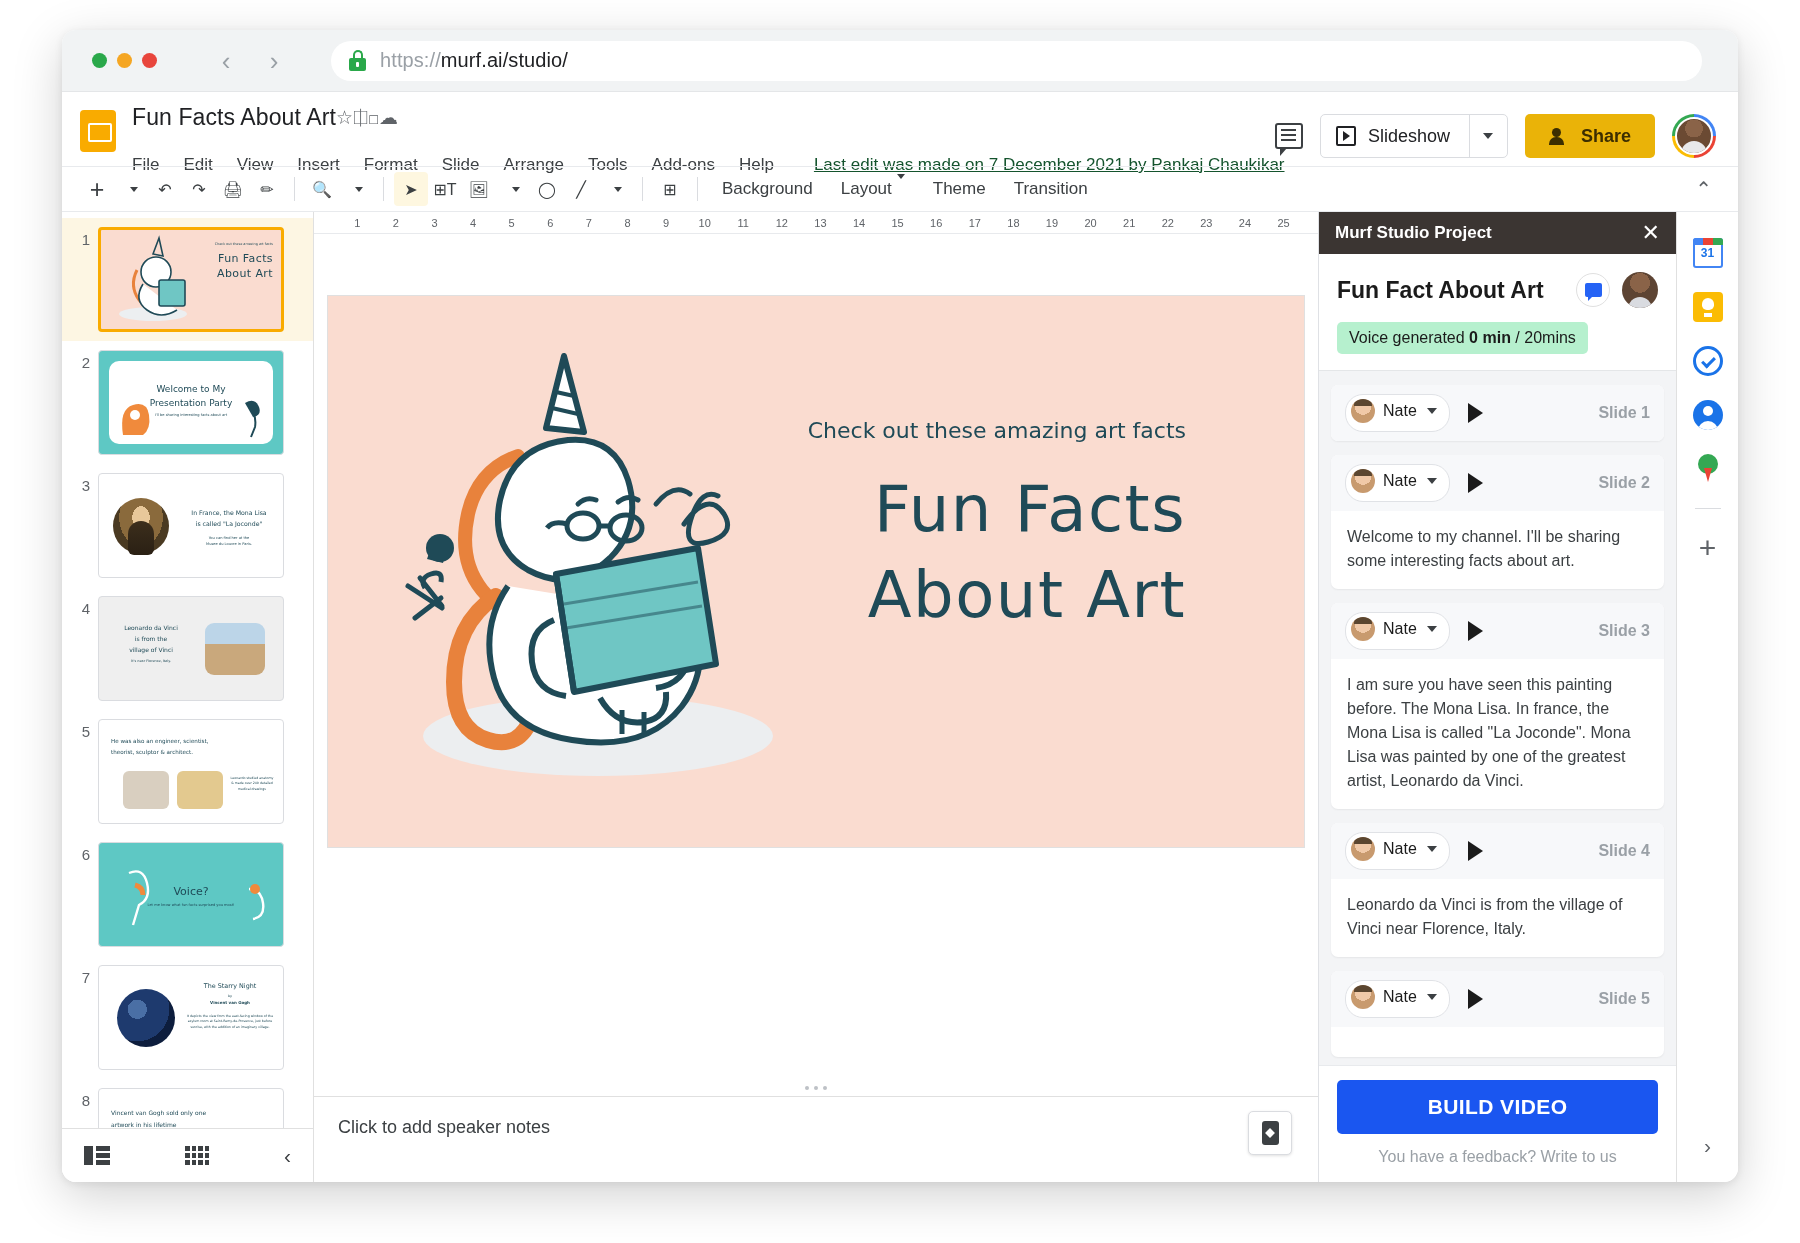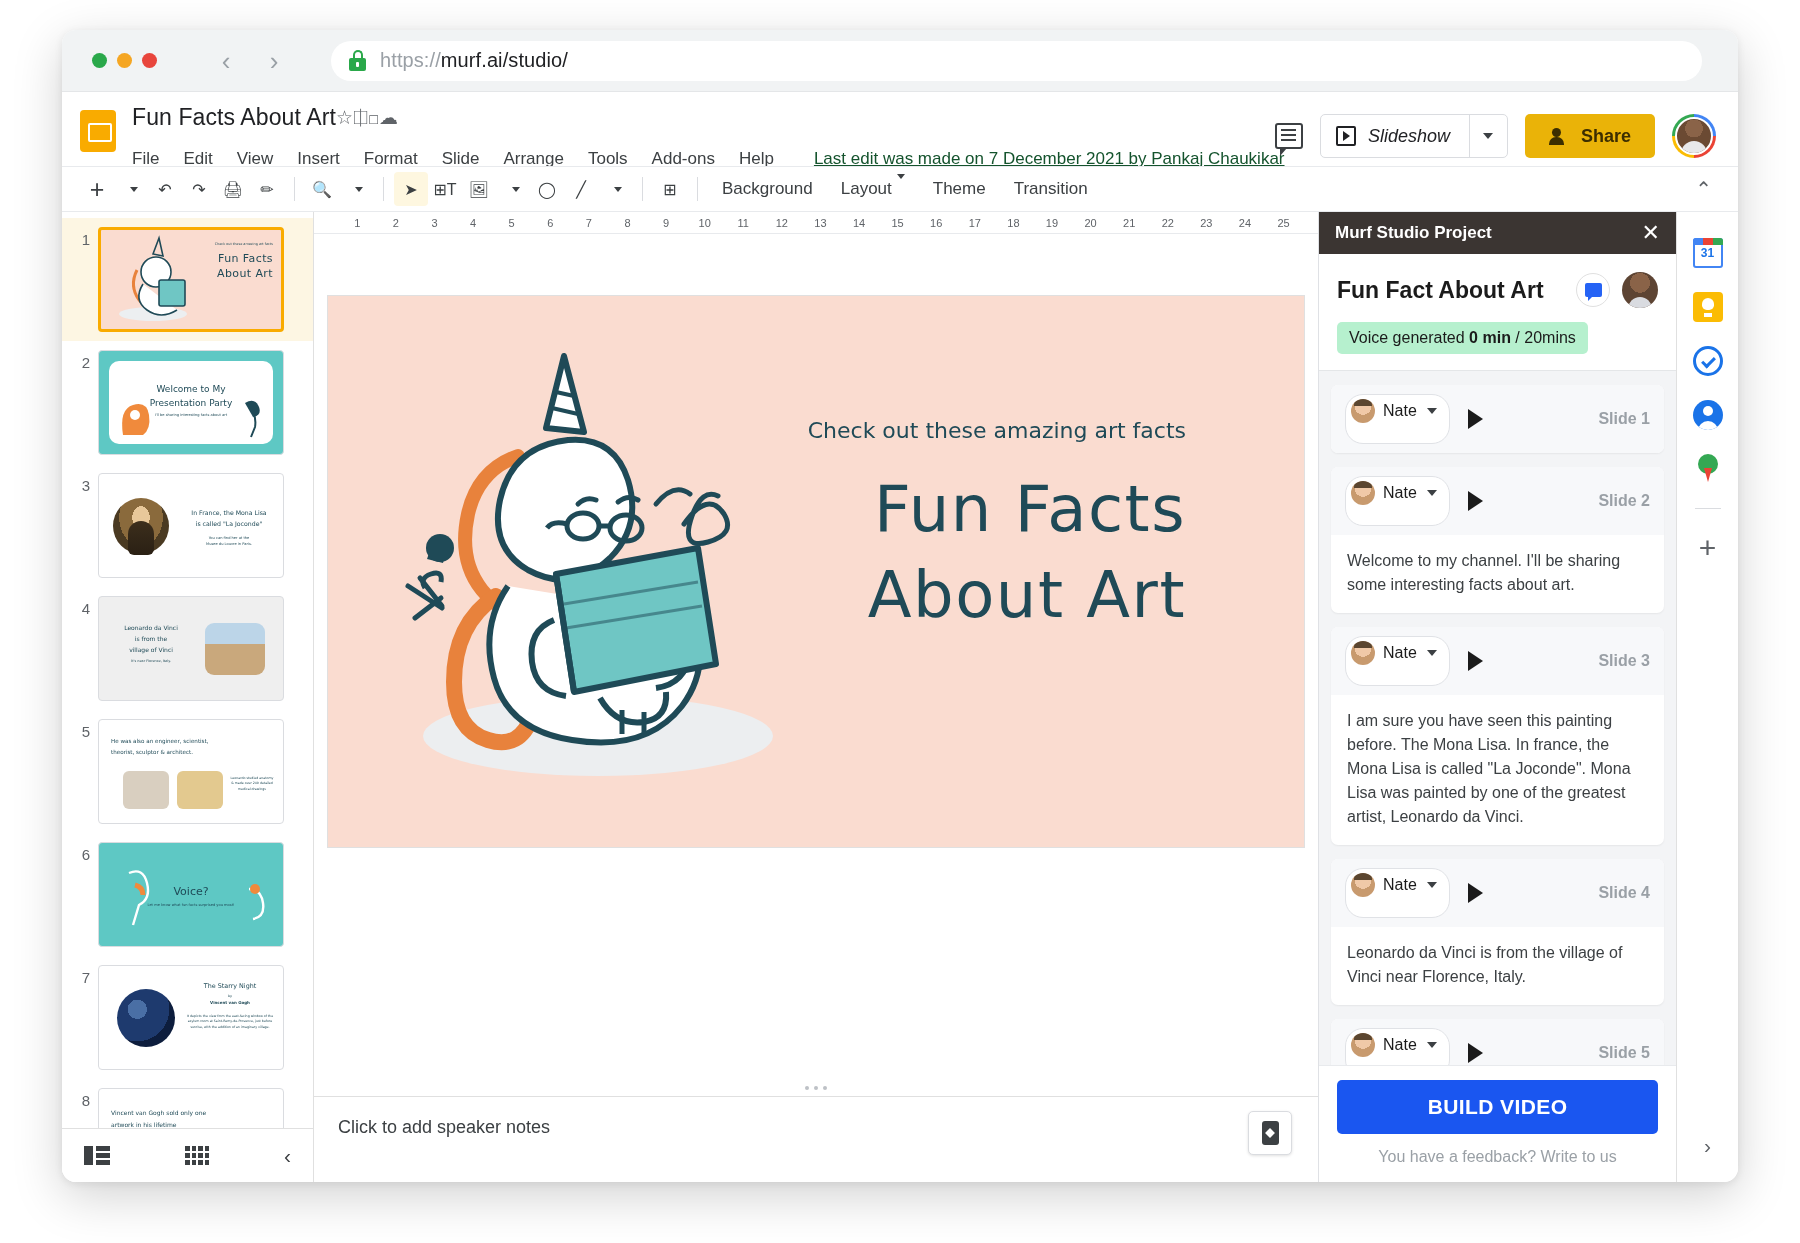--- a/index.html
+++ b/index.html
@@ -100,21 +100,21 @@
     border: 2.6px solid #fff; border-radius: 2px;
   }
   .titleblock { flex: 1; }
   .titlerow { display: flex; align-items: center; }
   .doctitle {
     font-size: 23px; color: #202124; letter-spacing: .1px;
   }
   .ticon { color: #5f6368; font-size: 19px; line-height: 1; }
   .menurow {
     display: flex; align-items: center;
-    gap: 24px; margin-top: 18px;
+    gap: 24px; margin-top: 24px;
   }
   .menuitem { font-size: 17px; color: #3c4043; }
   .lastedit {
     font-size: 17px; color: #14532d;
     text-decoration: underline;
     margin-left: 16px;
   }
   .hdr-right {
     display: flex; align-items: center; gap: 17px;
     position: absolute; right: 22px; top: 22px;
@@ -130,21 +130,21 @@
     border-bottom: 8px solid transparent;
   }
   .cmt-lines {
     position: absolute; left: 6px; top: 6px;
     width: 15px; height: 2px; background: #3c4043;
     box-shadow: 0 5px 0 #3c4043, 0 10px 0 #3c4043;
   }
   .slideshow-btn {
     display: flex; align-items: center;
     border: 1px solid #dadce0; border-radius: 5px;
-    height: 44px; background: #fff; overflow: hidden; font-style: italic;
+    height: 44px; background: #fff; overflow: hidden;
   }
   .ss-main {
     display: flex; align-items: center; gap: 12px;
     padding: 0 19px 0 15px; height: 100%;
   }
   .ss-play {
     width: 20px; height: 20px;
     border: 2.2px solid #202124; border-radius: 2px;
     display: flex; align-items: center; justify-content: center;
   }
@@ -464,21 +464,21 @@
     box-shadow: 0 1px 2px rgba(0,0,0,.06);
   }
   .card-head {
     display: flex; align-items: center;
     padding: 9px 14px; background: #f7f8fa;
     gap: 18px;
   }
   .voice-pill {
     display: flex; align-items: center; gap: 8px;
     background: #fff; border: 1px solid #e0e2e6;
-    border-radius: 18px; padding: 4px 12px 20px 5px;
+    border-radius: 18px; padding: 4px 12px 8px 5px;
   }
   .voice-face {
     width: 24px; height: 24px; border-radius: 50%;
     background: radial-gradient(circle at 50% 32%, #f0c9a8 0 40%, #c89a6e 40% 100%);
     position: relative; overflow: hidden;
   }
   .voice-face::after {
     content: ""; position: absolute; left: 50%; top: -3px; transform: translateX(-50%);
     width: 18px; height: 10px; border-radius: 9px 9px 0 0; background: #5b4630;
   }

